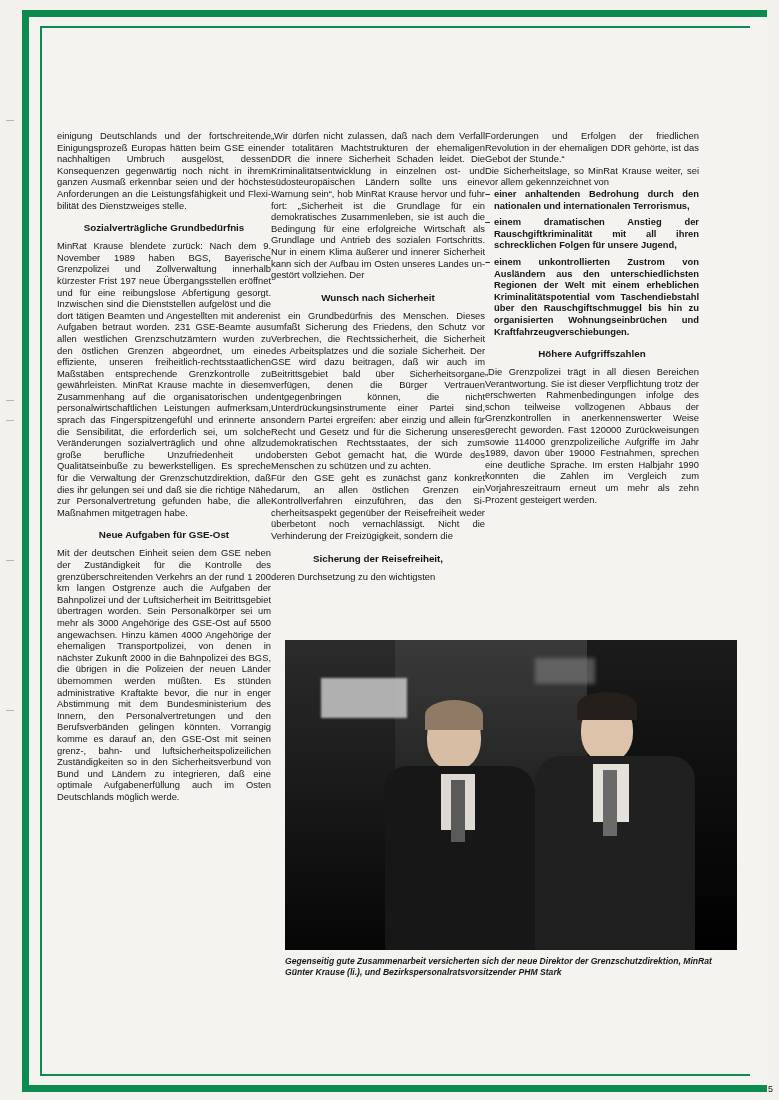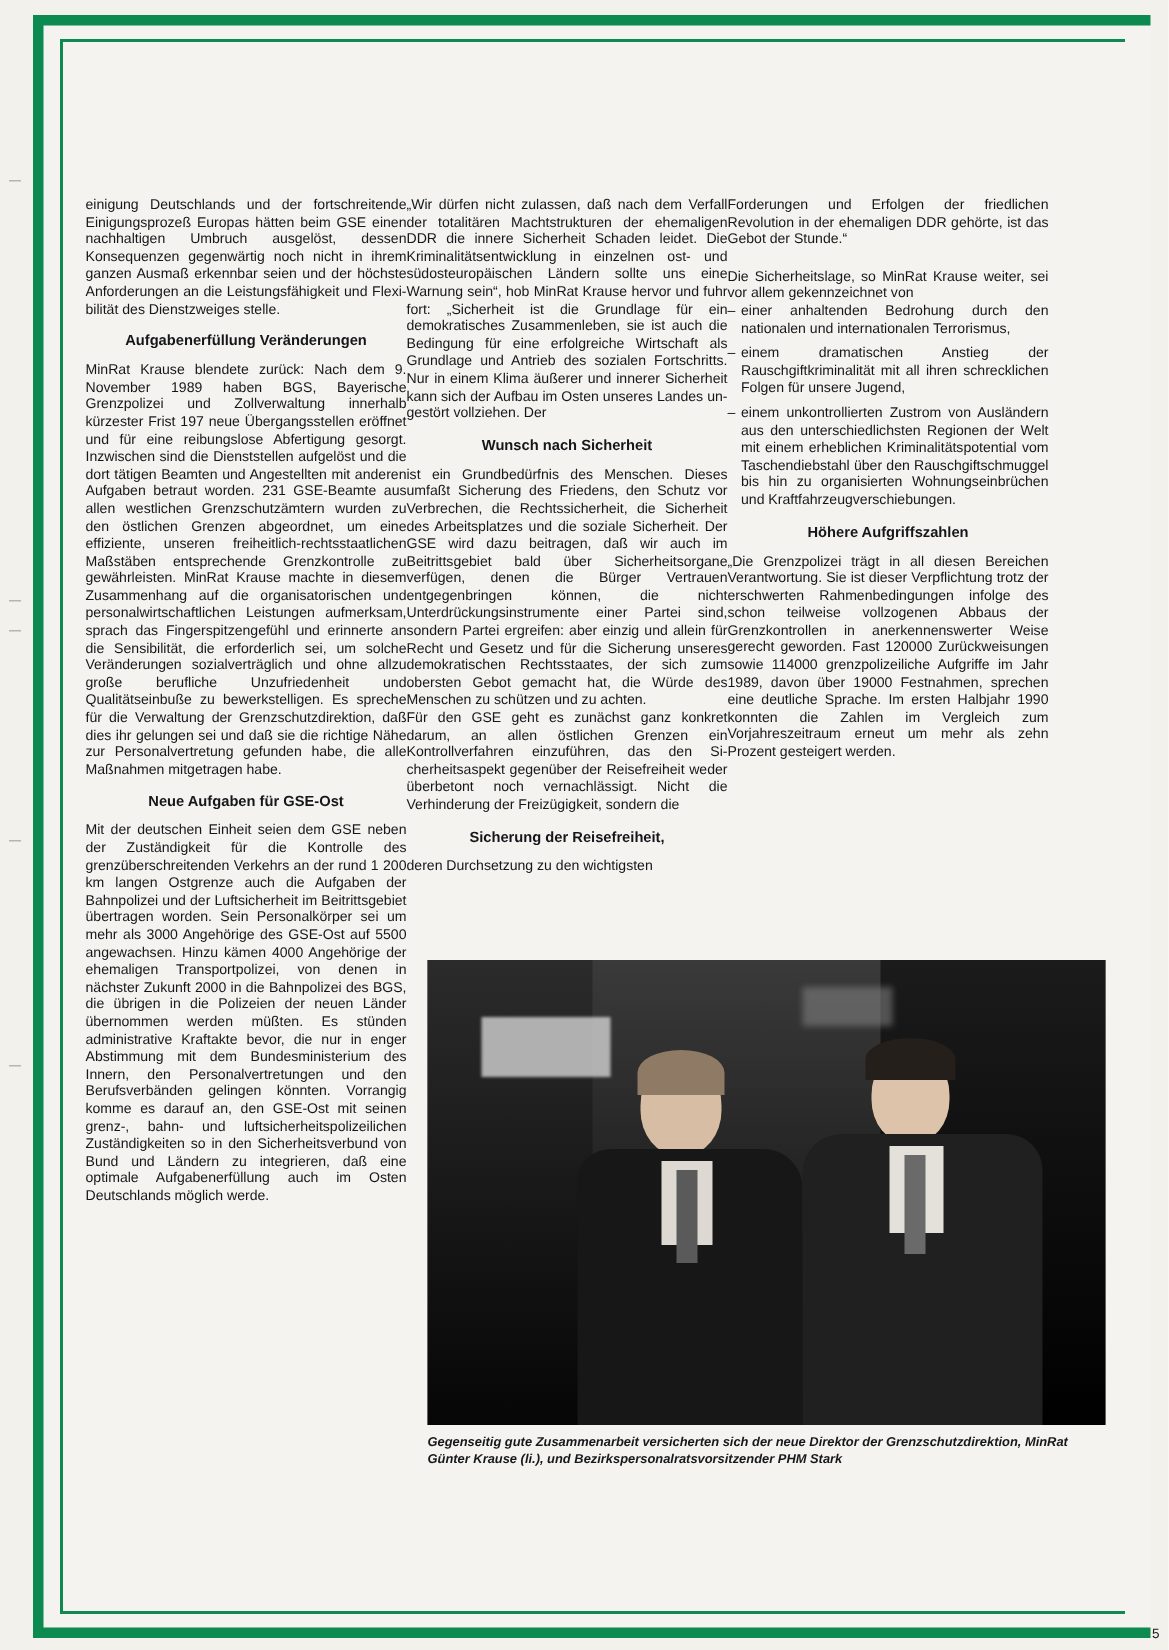--- a/index.html
+++ b/index.html
@@ -50,37 +50,38 @@
   }
   .col{
     width:214px;
     font-size:9.4px;
     line-height:11.6px;
     color:#15161a;
     text-align:justify;
     hyphens:auto;
   }
   .col p{margin:0 0 0 0;text-indent:0;}
-  .col p + p{margin-top:13px;}
+  .col p + p{margin-top:0px;}
   h2.sub{
     font-size:9.8px;
     font-weight:bold;
     text-align:center;
     margin:11px 0 6px 0;
     line-height:12px;
   }
   .first{margin-top:0;}
   ul.dashes{
     margin:0;padding:0;list-style:none;
   }
   ul.dashes li{
     position:relative;
     padding-left:9px;
     text-align:justify;
     margin-bottom:5px;
+    font-weight:bold;
   }
   ul.dashes li:before{
     content:"–";
     position:absolute;left:0;top:0;
   }
   .photo-wrap{
     position:absolute;
     left:285px;
     top:640px;
     width:452px;
@@ -134,21 +135,21 @@
   </div>
 
   <div class="frame-outer"></div>
   <div class="frame-inner"></div>
 
   <div class="content">
     <div class="cols">
 
       <div class="col">
         <p class="first">einigung Deutschlands und der fortschrei­tende Einigungsprozeß Europas hätten beim GSE einen nachhaltigen Umbruch ausgelöst, dessen Konsequenzen gegen­wärtig noch nicht in ihrem ganzen Ausmaß erkennbar seien und der höchste Anforde­rungen an die Leistungsfähigkeit und Flexi­bilität des Dienstzweiges stelle.</p>
-        <h2 class="sub">Aufgabenerfüllung Veränderungen</h2>
+        <h2 class="sub">Sozialverträgliche Grundbedürfnis</h2>
         <p>MinRat Krause blendete zurück: Nach dem 9. November 1989 haben BGS, Bayeri­sche Grenzpolizei und Zollverwaltung in­nerhalb kürzester Frist 197 neue Über­gangsstellen eröffnet und für eine rei­bungslose Abfertigung gesorgt. Inzwi­schen sind die Dienststellen aufgelöst und die dort tätigen Beamten und Angestellten mit anderen Aufgaben betraut worden. 231 GSE-Beamte aus allen westlichen Grenz­schutzämtern wurden zu den östlichen Grenzen abgeordnet, um eine effiziente, unseren freiheitlich-rechtsstaatlichen Maßstäben entsprechende Grenzkontrolle zu gewährleisten. MinRat Krause machte in diesem Zusammenhang auf die organi­satorischen und personalwirtschaftlichen Leistungen aufmerksam, sprach das Fin­gerspitzengefühl und erinnerte an die Sen­sibilität, die erforderlich sei, um solche Veränderungen sozialverträglich und ohne allzu große berufliche Unzufriedenheit und Qualitätseinbuße zu bewerkstelligen. Es spreche für die Verwaltung der Grenz­schutzdirektion, daß dies ihr gelungen sei und daß sie die richtige Nähe zur Personal­vertretung gefunden habe, die alle Maß­nahmen mitgetragen habe.</p>
         <h2 class="sub">Neue Aufgaben für GSE-Ost</h2>
         <p>Mit der deutschen Einheit seien dem GSE neben der Zuständigkeit für die Kontrolle des grenzüberschreitenden Verkehrs an der rund 1 200 km langen Ostgrenze auch die Aufgaben der Bahnpolizei und der Luftsicherheit im Beitrittsgebiet übertragen worden. Sein Personalkörper sei um mehr als 3000 Angehörige des GSE-Ost auf 5500 angewachsen. Hinzu kämen 4000 Angehörige der ehemaligen Transportpoli­zei, von denen in nächster Zukunft 2000 in die Bahnpolizei des BGS, die übrigen in die Polizeien der neuen Länder übernommen werden müßten. Es stünden administrative Kraftakte bevor, die nur in enger Abstim­mung mit dem Bundesministerium des Innern, den Personalvertretungen und den Berufsverbänden gelingen könnten. Vor­rangig komme es darauf an, den GSE-Ost mit seinen grenz-, bahn- und luftsicher­heitspolizeilichen Zuständigkeiten so in den Sicherheitsverbund von Bund und Ländern zu integrieren, daß eine optimale Aufgabenerfüllung auch im Osten Deutschlands möglich werde.</p>
       </div>
 
       <div class="col">
         <p class="first">„Wir dürfen nicht zulassen, daß nach dem Verfall der totalitären Machtstrukturen der ehemaligen DDR die innere Sicherheit Schaden leidet. Die Kriminalitätsentwick­lung in einzelnen ost- und südosteuropäi­schen Ländern sollte uns eine Warnung sein“, hob MinRat Krause hervor und fuhr fort: „Sicherheit ist die Grundlage für ein demokratisches Zusammenleben, sie ist auch die Bedingung für eine erfolgreiche Wirtschaft als Grundlage und Antrieb des sozialen Fortschritts. Nur in einem Klima äußerer und innerer Sicherheit kann sich der Aufbau im Osten unseres Landes un­gestört vollziehen. Der</p>
         <h2 class="sub">Wunsch nach Sicherheit</h2>
         <p>ist ein Grundbedürfnis des Menschen. Die­ses umfaßt Sicherung des Friedens, den Schutz vor Verbrechen, die Rechtssicher­heit, die Sicherheit des Arbeitsplatzes und die soziale Sicherheit. Der GSE wird dazu beitragen, daß wir auch im Beitrittsgebiet bald über Sicherheitsorgane verfügen, de­nen die Bürger Vertrauen entgegenbrin­gen können, die nicht Unterdrückungsin­strumente einer Partei sind, sondern Partei ergreifen: aber einzig und allein für Recht und Gesetz und für die Sicherung unseres demokratischen Rechtsstaates, der sich zum obersten Gebot gemacht hat, die Wür­de des Menschen zu schützen und zu achten.</p>
         <p style="margin-top:0">Für den GSE geht es zunächst ganz kon­kret darum, an allen östlichen Grenzen ein Kontrollverfahren einzuführen, das den Si­cherheitsaspekt gegenüber der Reisefrei­heit weder überbetont noch vernachläs­sigt. Nicht die Verhinderung der Freizügig­keit, sondern die</p>

